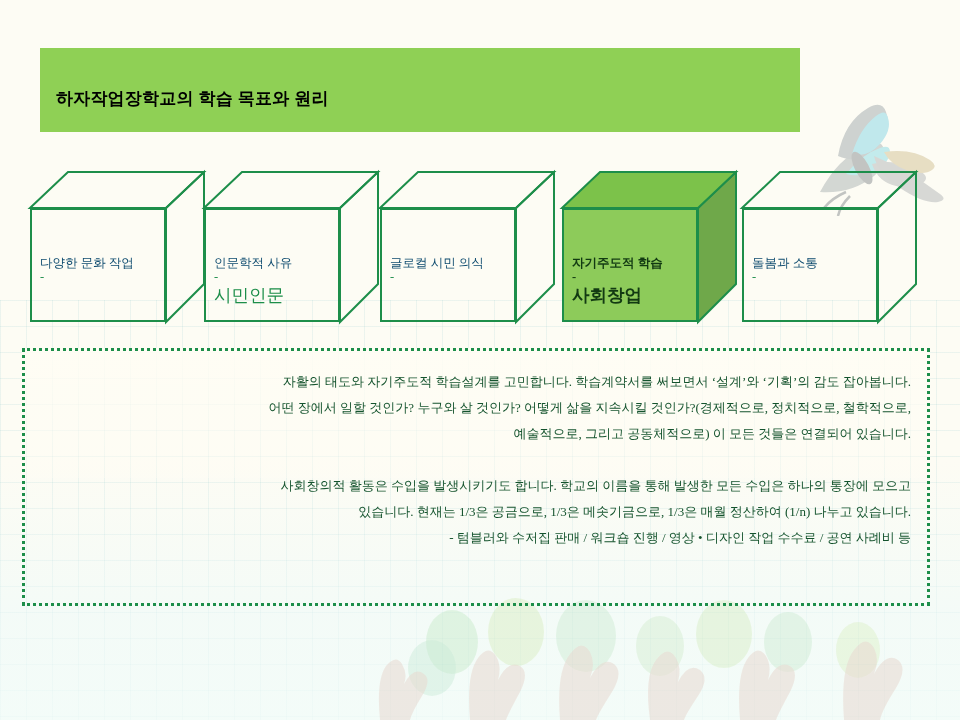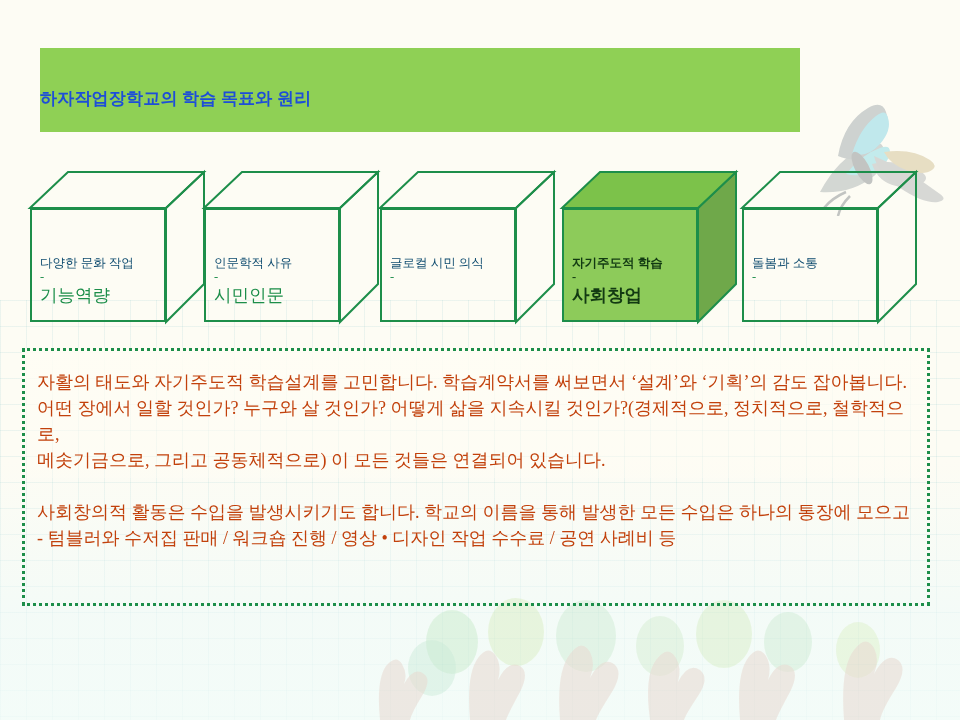--- a/index.html
+++ b/index.html
@@ -61,26 +61,26 @@
   
   .title-banner {
     position: absolute;
     left: 40px; top: 48px;
     width: 760px; height: 84px;
     background: #8FD055;
     display: flex;
     align-items: center;
   }
   .title-text {
-    color: #1d4ed8;
+    color: #000000;
     font-size: 17px;
     font-weight: bold;
     letter-spacing: .2px;
+    padding-left: 16px;
     padding-top: 16px;
-    font-family: Liberation Serif, serif;
   }
 
   
   .cube-row {
     position: absolute;
     left: 0; top: 172px;
     width: 960px; height: 160px;
   }
 
   .cube {
@@ -152,23 +152,24 @@
   .note-box {
     position: absolute;
     left: 22px; top: 348px;
     width: 908px; height: 258px;
     border: 3px dotted #1D8E4A;
     background: rgba(255,255,255,0.0);
   }
   .note-inner {
     padding: 18px 16px 0 12px;
     font-family: "Liberation Serif", serif;
-    color: #c2410c;
-    font-size: 18px;
+    color: #14532d;
+    font-size: 13px;
     line-height: 26px;
+    text-align: right;
   }
   .note-inner p { margin: 0; }
   .note-gap { height: 26px; }
 
   
   .note-plate {
     position: absolute;
     left: 22px; top: 348px;
     width: 908px; height: 130px;
     background: linear-gradient(to bottom, rgba(255,253,244,.9), rgba(255,253,244,.35));
@@ -239,21 +240,20 @@
       </div>
       <div class="side">
         <svg width="42" height="156" viewBox="0 0 42 156">
             <polygon points="0,38 38,2 38,114 0,152" fill="none" stroke="#1D8E4A" stroke-width="2"></polygon>
           </svg>
       </div>
       <div class="front"></div>
       <div class="cube-label">
         <div class="cl-top">다양한  문화 작업</div>
         <div class="cl-dash">-</div>
-        <div class="cl-main">기능역량</div>
       </div>
     </div>
 
     <div class="cube" style="left:204px;">
       <div class="top">
         <svg width="176" height="40" viewBox="0 0 176 40">
             <polygon points="0,38 38,2 174,2 136,38" fill="none" stroke="#1D8E4A" stroke-width="2"></polygon>
           </svg>
       </div>
       <div class="side">
@@ -324,20 +324,21 @@
       </div>
     </div>
 
   </div>
 
   <div class="note-plate"></div>
   <div class="note-box">
     <div class="note-inner">
       <p>자활의 태도와 자기주도적 학습설계를 고민합니다.  학습계약서를 써보면서 ‘설계’와 ‘기획’의 감도 잡아봅니다.</p>
       <p>어떤 장에서 일할 것인가? 누구와 살 것인가? 어떻게 삶을 지속시킬 것인가?(경제적으로, 정치적으로, 철학적으로,</p>
-      <p>메솟기금으로, 그리고 공동체적으로) 이 모든 것들은 연결되어 있습니다.</p>
+      <p>예술적으로, 그리고 공동체적으로) 이 모든 것들은 연결되어 있습니다.</p>
       <div class="note-gap"></div>
       <p>사회창의적 활동은 수입을 발생시키기도 합니다. 학교의 이름을 통해 발생한 모든 수입은 하나의 통장에 모으고</p>
+      <p>있습니다. 현재는 1/3은 공금으로, 1/3은 메솟기금으로, 1/3은 매월 정산하여 (1/n) 나누고 있습니다.</p>
       <p>- 텀블러와 수저집 판매 / 워크숍 진행 / 영상 • 디자인 작업 수수료 / 공연 사례비 등</p>
     </div>
   </div>
 
 </div>
 
 </body></html>

